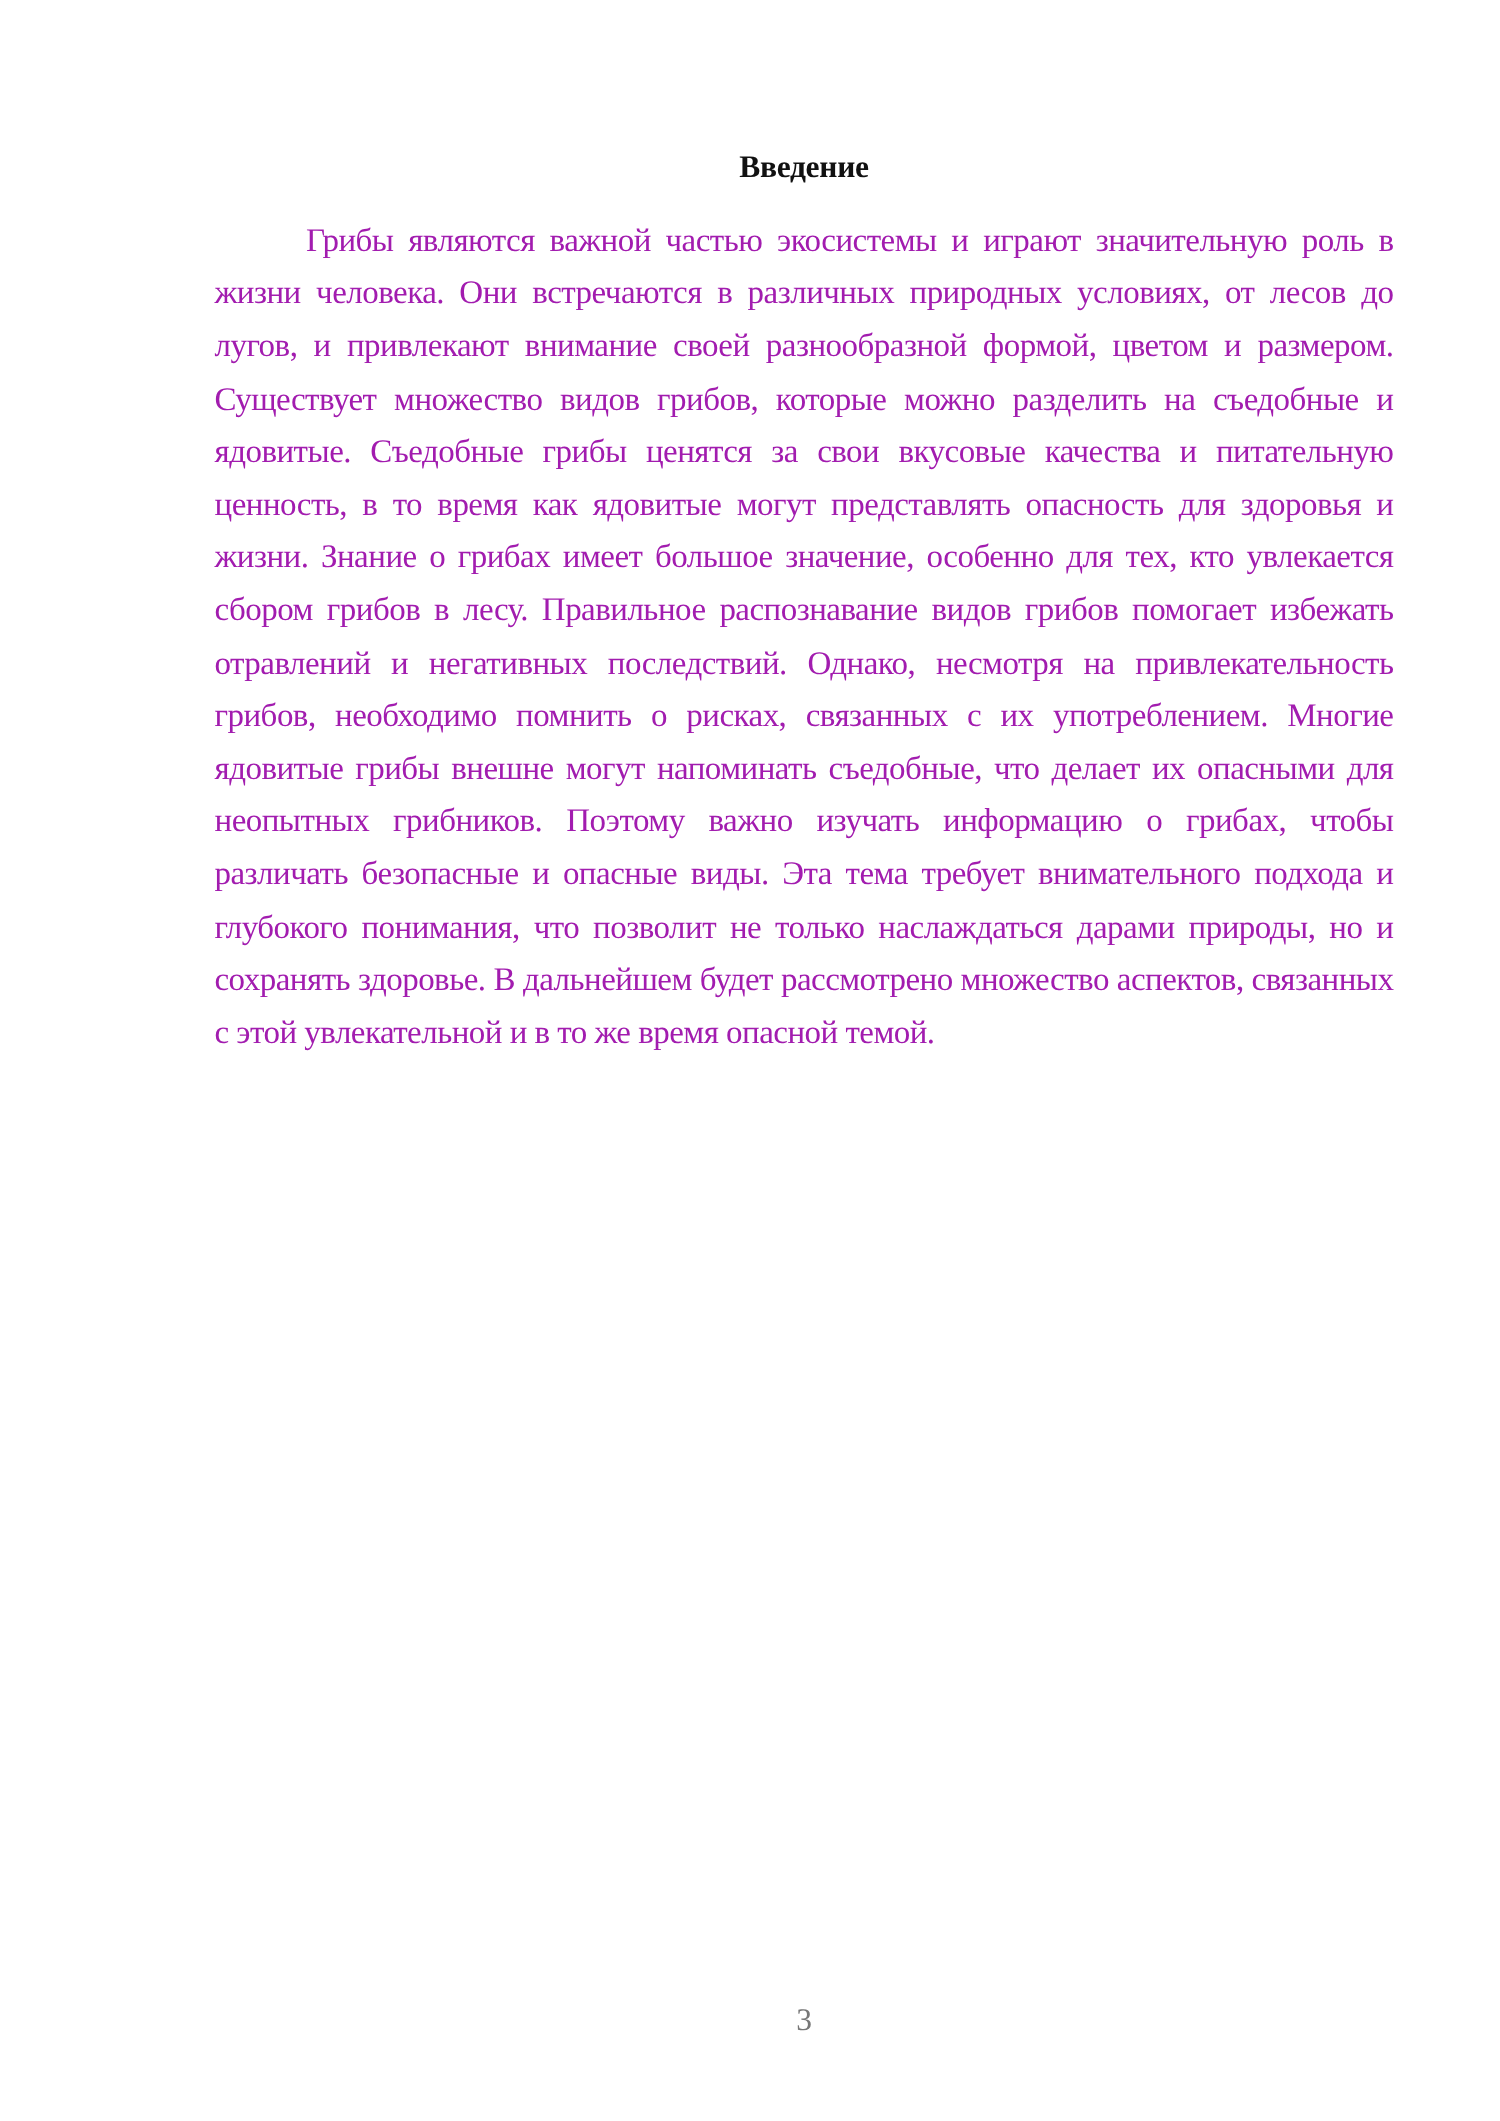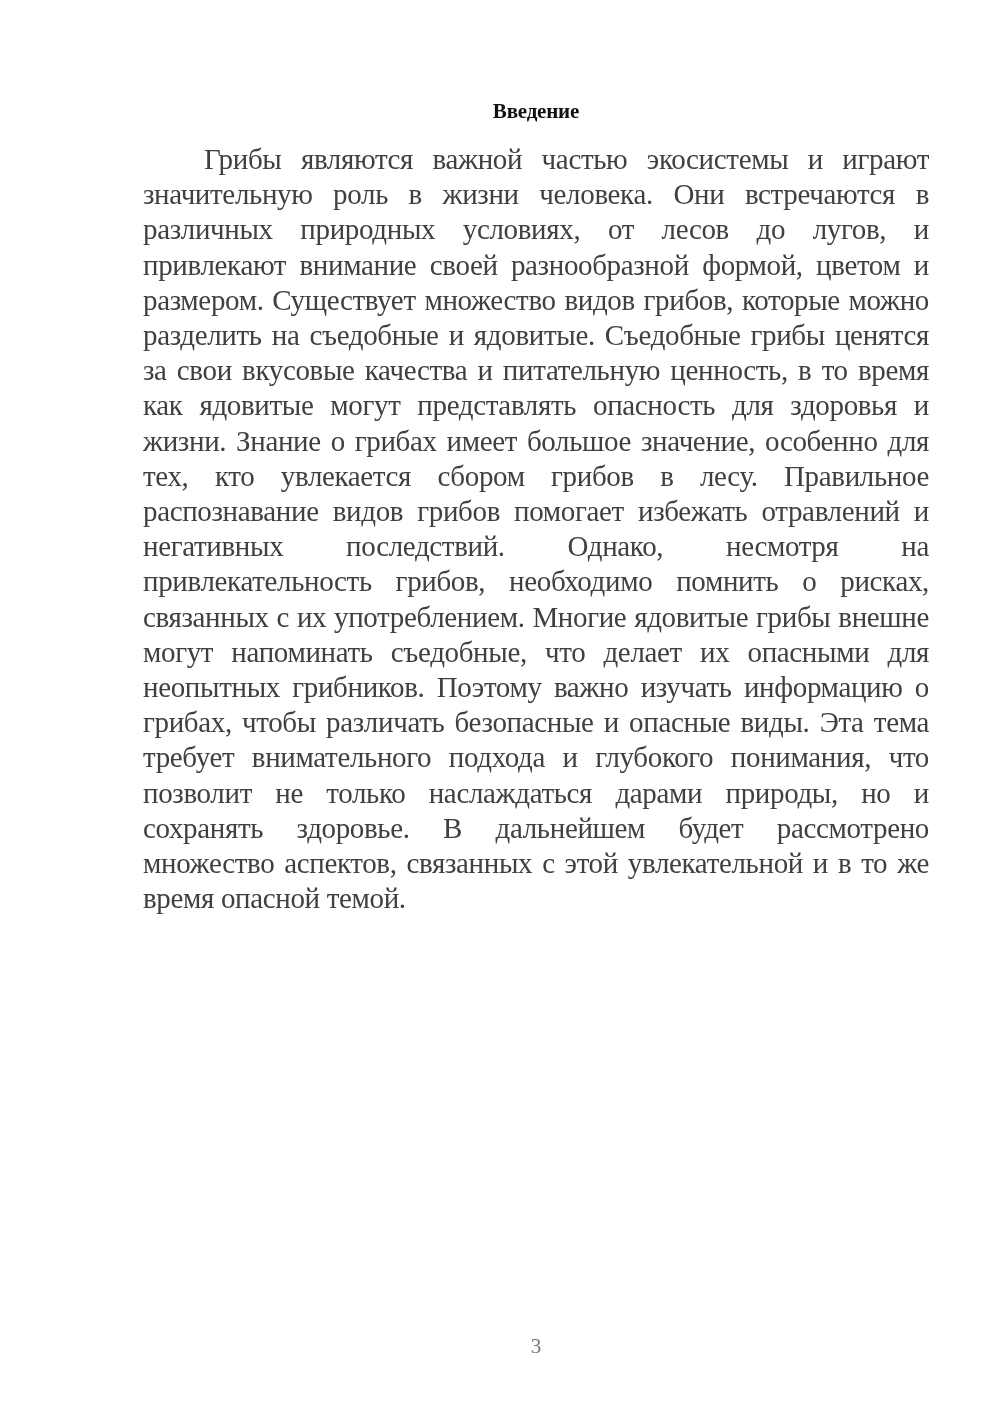--- a/index.html
+++ b/index.html
@@ -34,25 +34,25 @@
       font-size: 21px;
       line-height: 28px;
       color: #111111;
       letter-spacing: -0.2px;
     }
     .body-text {
       position: absolute;
       left: 143px;
       top: 142px;
       width: 786px;
-      font-size: 29px;
+      font-size: 22px;
       line-height: 35.2px;
       text-align: justify;
       text-indent: 61px;
-      color: #404040;
+      color: #a21caf;
       margin: 0;
       letter-spacing: -0.35px;
       word-spacing: 0px;
     }
     .page-number {
       position: absolute;
       top: 1332px;
       left: 0;
       width: 1072px;
       text-align: center;

